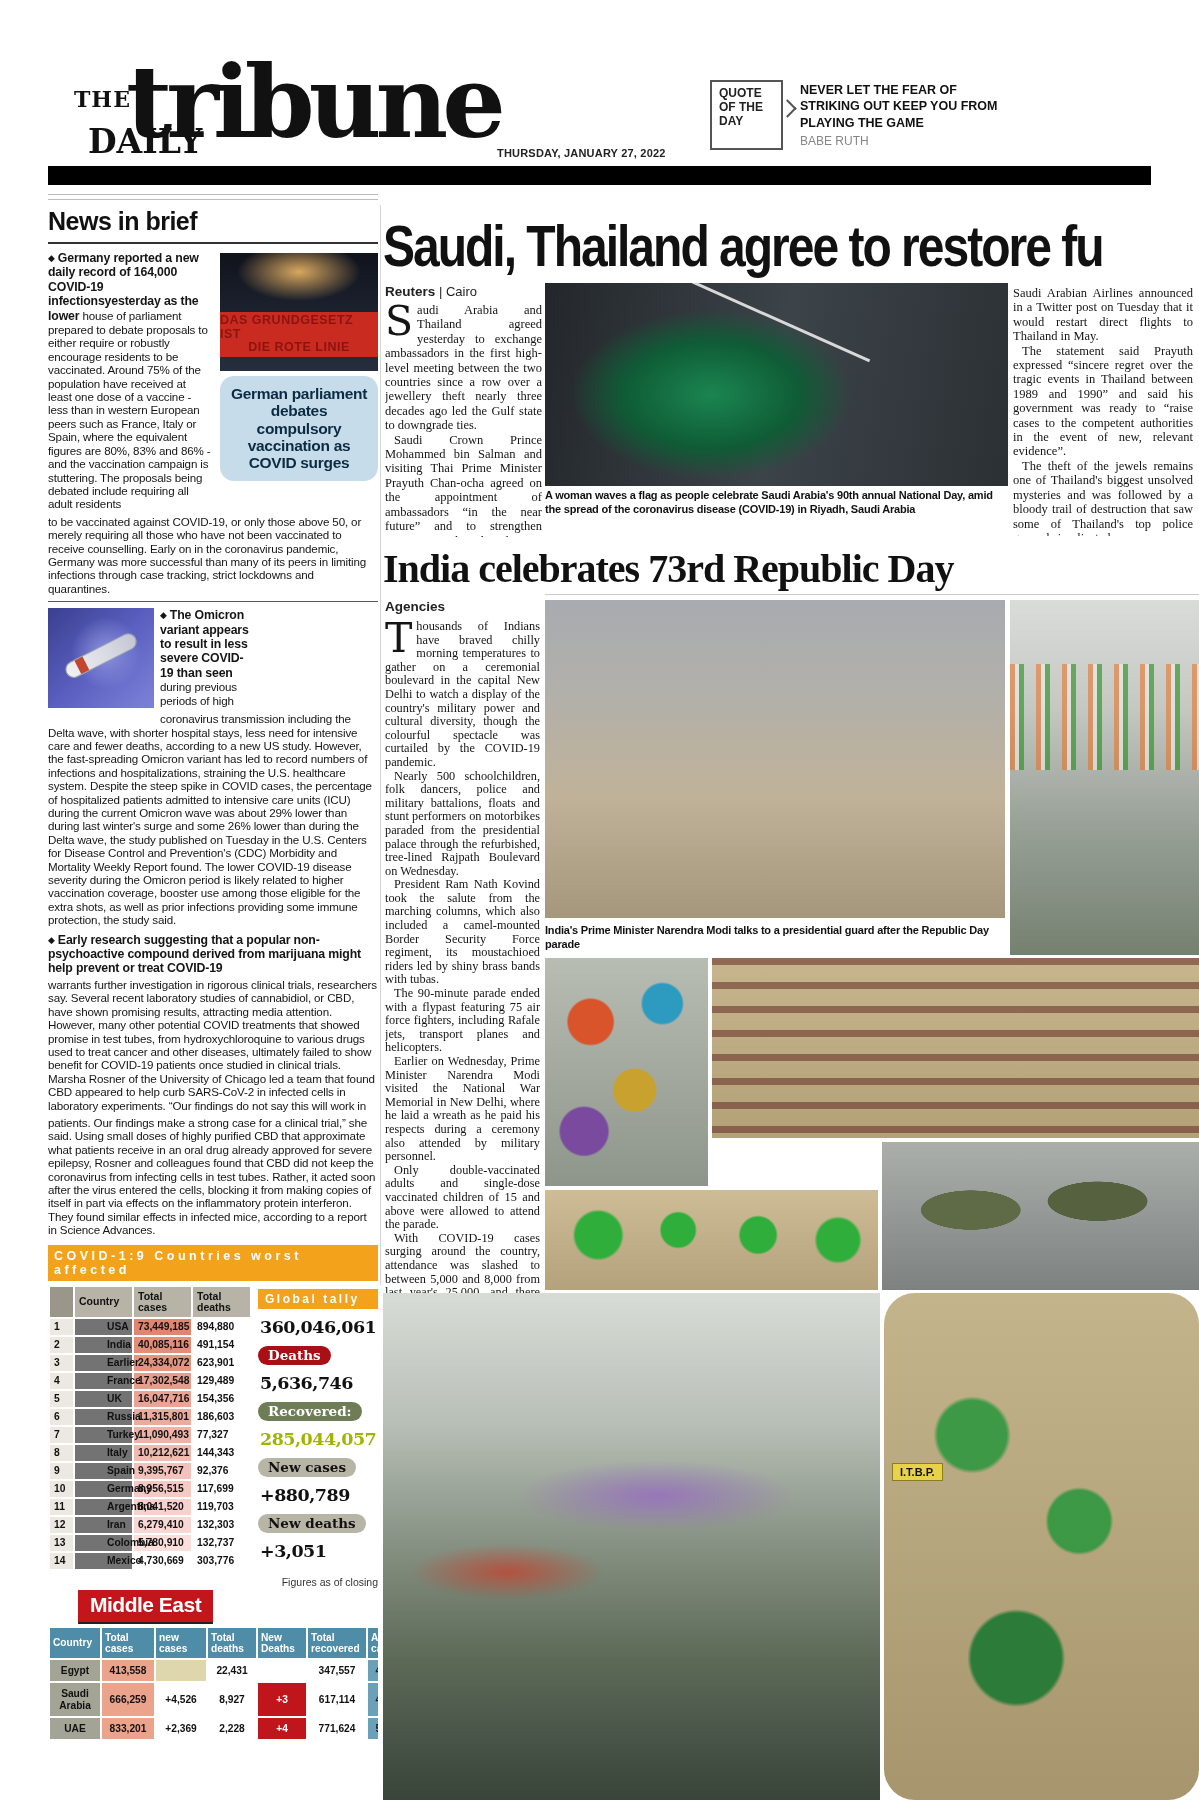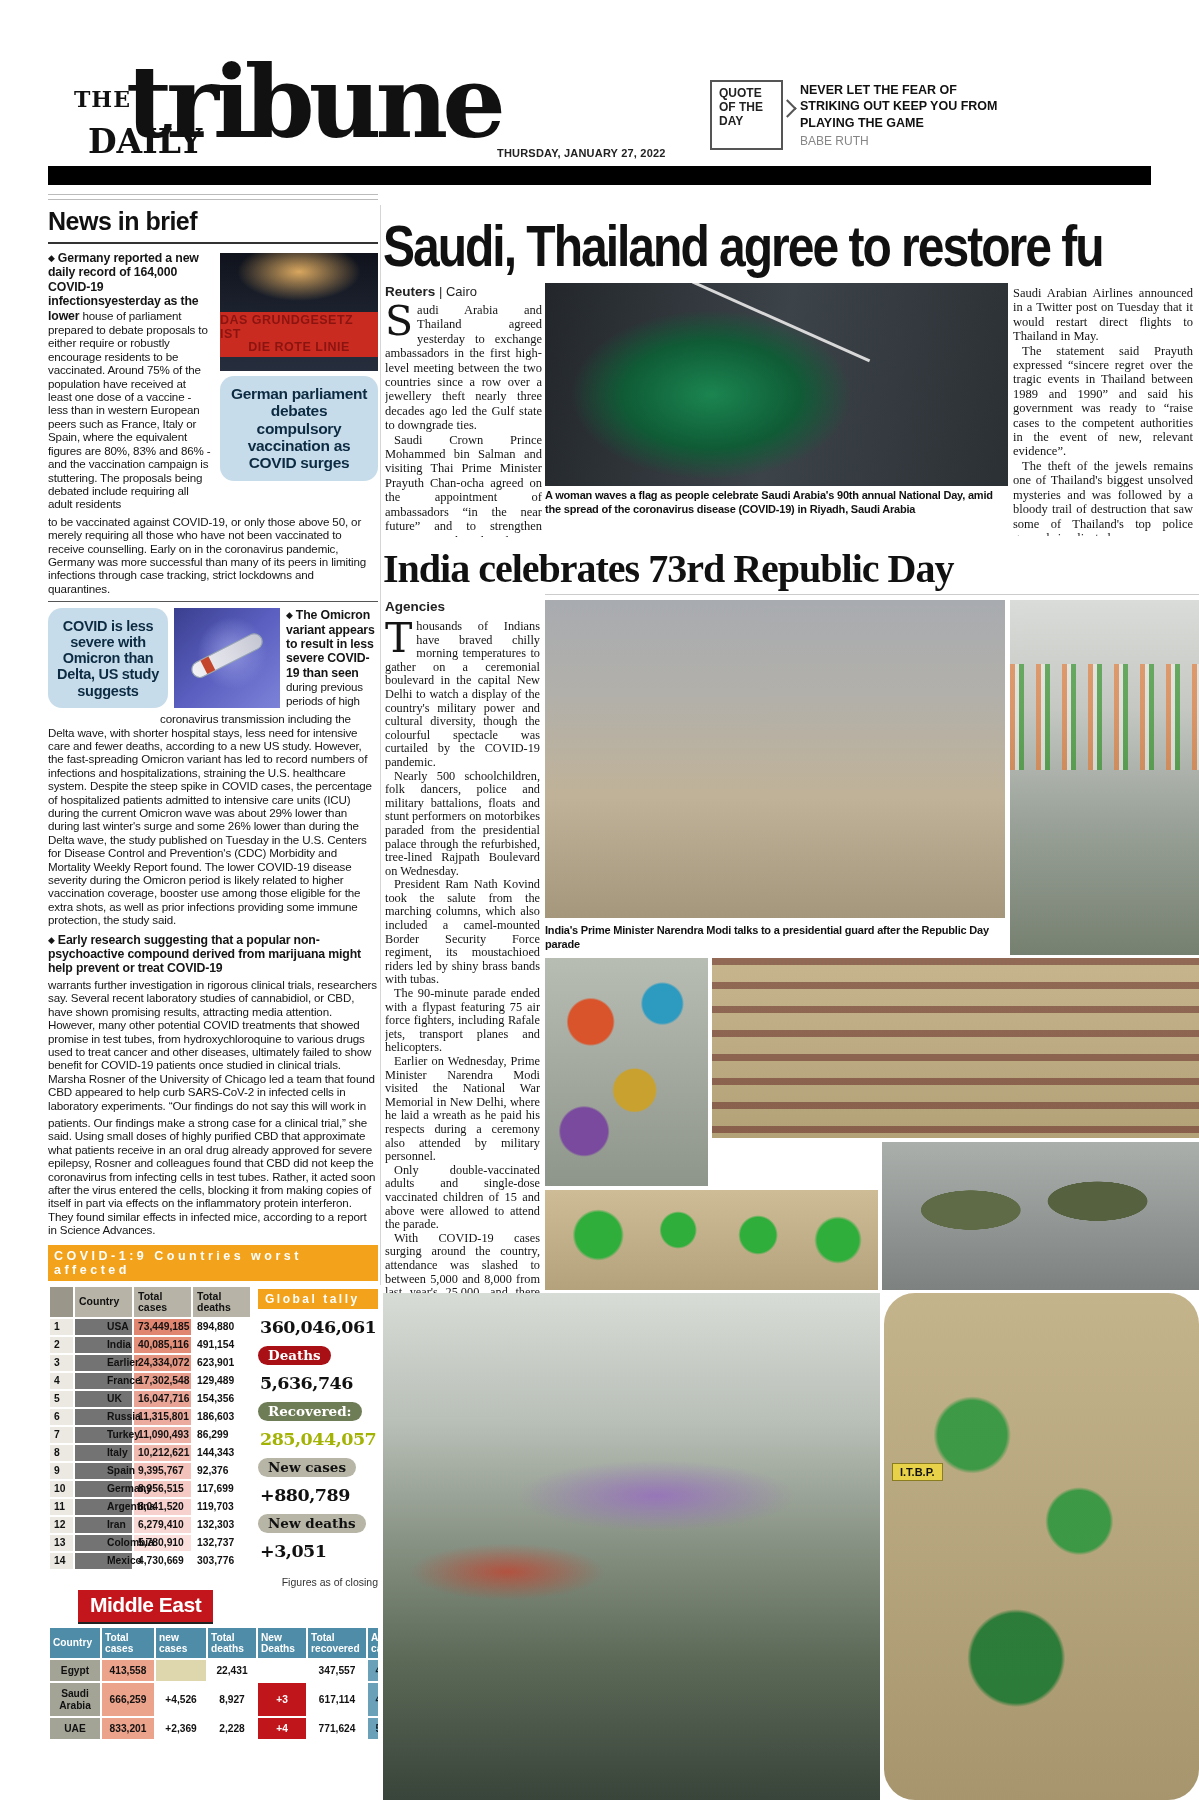--- a/index.html
+++ b/index.html
@@ -195,21 +195,20 @@
           </div>
         </div>
         <div class="callout" style="margin-top:5px;">German parliament debates compulsory vaccination as COVID surges</div>
       </div>
       <p class="brief-text"><span class="bullet">◆</span> <b>Germany reported a new daily record of 164,000 COVID-19 infectionsyesterday as the lower</b> <span>house of parliament prepared to debate proposals to either require or robustly encourage residents to be vaccinated. Around 75% of the population have received at least one dose of a vaccine - less than in western European peers such as France, Italy or Spain, where the equivalent figures are 80%, 83% and 86% - and the vaccination campaign is stuttering. The proposals being debated include requiring all adult residents</span></p>
     </div>
     <p class="brief-text cont">to be vaccinated against COVID-19, or only those above 50, or merely requiring all those who have not been vaccinated to receive counselling. Early on in the coronavirus pandemic, Germany was more successful than many of its peers in limiting infections through case tracking, strict lockdowns and quarantines.</p>
     <div class="rule"></div>
 
     <div class="row2">
-      <div class="callout small">COVID is less severe with Omicron than Delta, US study suggests</div>
       <div class="photo ph-tube">
           <div class="tube">
             <i></i>
           </div>
         </div>
       <p class="brief-text narrow"><span class="bullet">◆</span> <b>The Omicron variant appears to result in less severe COVID-19 than seen</b> <span>during previous periods of high</span></p>
     </div>
     <p class="brief-text cont indent">coronavirus transmission including the Delta wave, with shorter hospital stays, less need for intensive care and fewer deaths, according to a new US study. However, the fast-spreading Omicron variant has led to record numbers of infections and hospitalizations, straining the U.S. healthcare system. Despite the steep spike in COVID cases, the percentage of hospitalized patients admitted to intensive care units (ICU) during the current Omicron wave was about 29% lower than during last winter's surge and some 26% lower than during the Delta wave, the study published on Tuesday in the U.S. Centers for Disease Control and Prevention's (CDC) Morbidity and Mortality Weekly Report found. The lower COVID-19 disease severity during the Omicron period is likely related to higher vaccination coverage, booster use among those eligible for the extra shots, as well as prior infections providing some immune protection, the study said.</p>
 
     <p class="brief-text lead3"><span class="bullet">◆</span> <b>Early research suggesting that a popular non-psychoactive compound derived from marijuana might help prevent or treat COVID-19</b></p>
@@ -261,21 +260,21 @@
         <tr>
               <td class="rank">6</td>
               <td class="country">Russia</td>
               <td class="cases">11,315,801</td>
               <td class="deaths">186,603</td>
             </tr>
         <tr>
               <td class="rank">7</td>
               <td class="country">Turkey</td>
               <td class="cases">11,090,493</td>
-              <td class="deaths">86,299</td>
+              <td class="deaths">77,327</td>
             </tr>
         <tr>
               <td class="rank">8</td>
               <td class="country">Italy</td>
               <td class="cases">10,212,621</td>
               <td class="deaths">144,343</td>
             </tr>
         <tr>
               <td class="rank">9</td>
               <td class="country">Spain</td>

